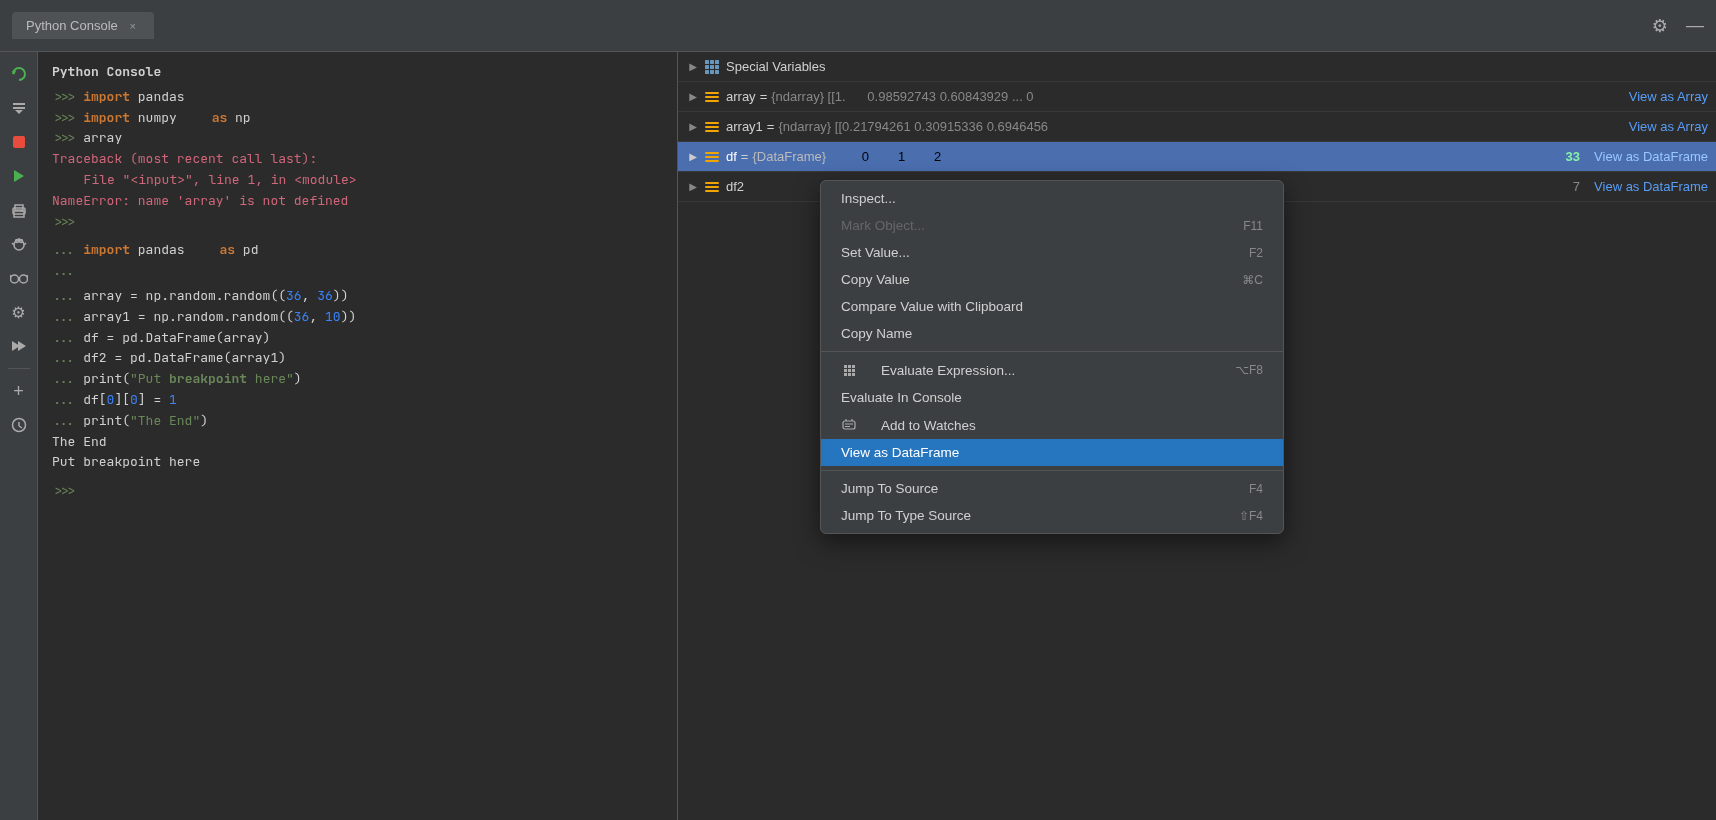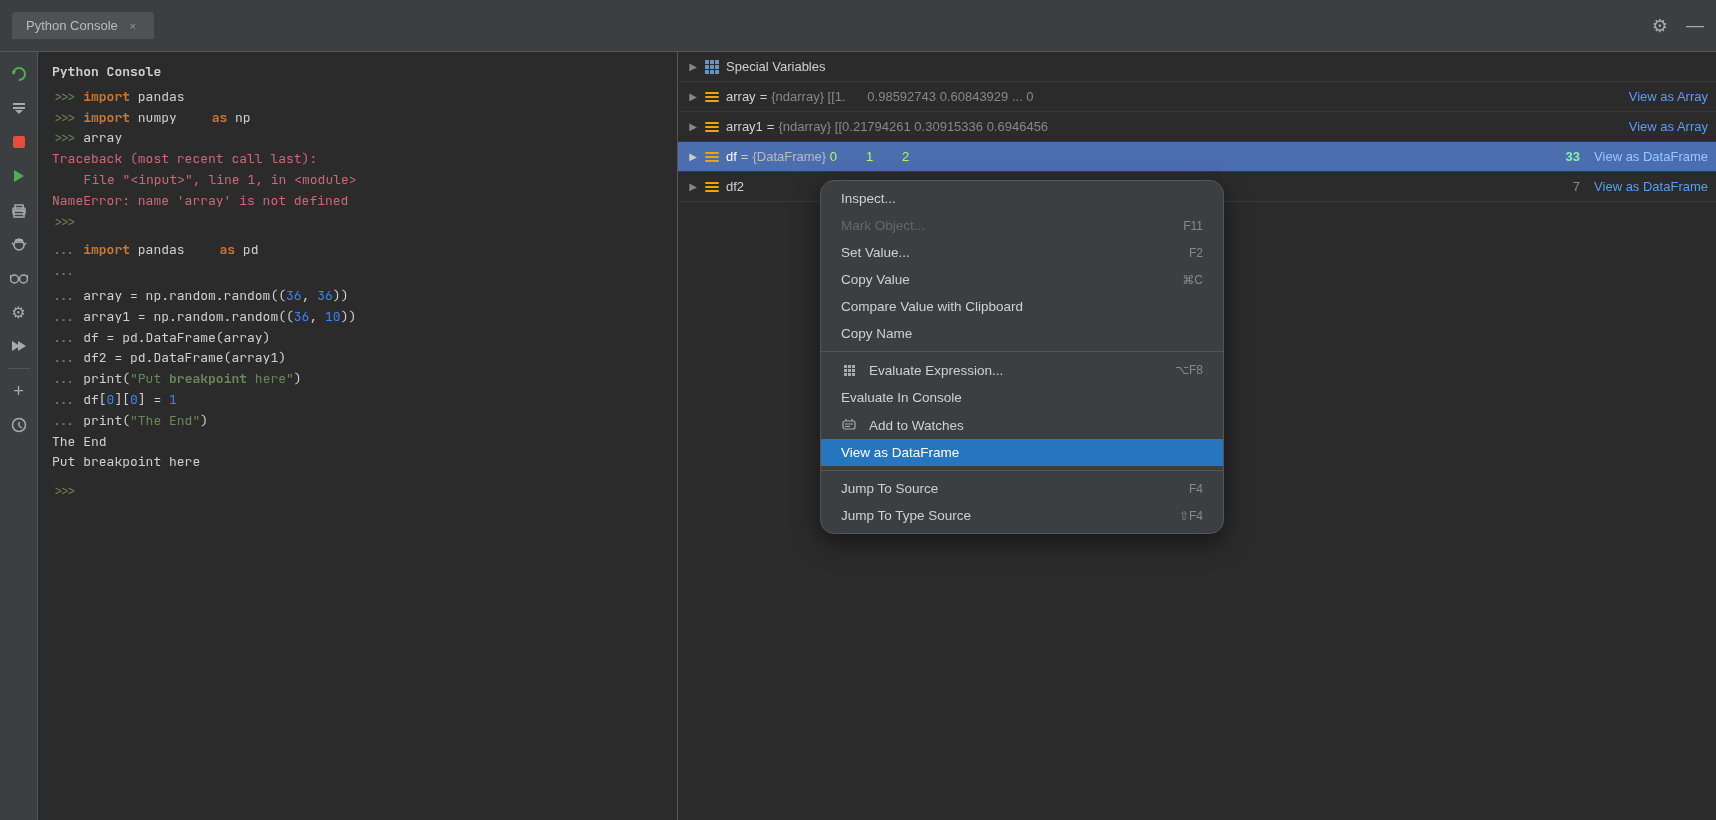--- a/index.html
+++ b/index.html
@@ -164,24 +164,24 @@
     .var-eq { color: #d0d0d0; margin: 0 4px; }
     .var-type { color: #888; }
     .var-value { color: #888; flex: 1; overflow: hidden; white-space: nowrap; text-overflow: ellipsis; }
     .view-link { color: #589df6; margin-left: 8px; white-space: nowrap; }
 
     
     .context-menu {
       position: absolute;
       left: 820px;
       top: 180px;
-      width: 404px;
+      width: 464px;
       background: #3c3f41;
       border: 1px solid #555;
-      border-radius: 14px;
+      border-radius: 6px;
       box-shadow: 0 8px 24px rgba(0,0,0,0.5);
       z-index: 100;
       padding: 4px 0;
       font-size: 13.5px;
     }
     .menu-item {
       display: flex;
       align-items: center;
       padding: 6px 20px;
       color: #d0d0d0;
@@ -196,21 +196,21 @@
     .menu-shortcut { color: #888; font-size: 12px; margin-left: 16px; }
     .menu-item.active .menu-shortcut { color: #ccc; }
     .menu-separator {
       height: 1px;
       background: #555;
       margin: 4px 0;
     }
     .menu-item-left {
       display: flex;
       align-items: center;
-      gap: 12px;
+      gap: 24px;
     }
     .menu-icon-small {
       width: 16px;
       height: 16px;
       display: flex;
       align-items: center;
       justify-content: center;
       font-size: 11px;
     }
   </style>
@@ -420,21 +420,21 @@
       <div class="var-icon">
         <div class="lines-icon">
           <div class="line-bar" style="width:14px;background:#f0a500;"></div>
           <div class="line-bar" style="width:14px;background:#f0a500;"></div>
           <div class="line-bar" style="width:14px;background:#f0a500;"></div>
         </div>
       </div>
       <span class="var-name" style="color:#fff;">df</span>
       <span class="var-eq" style="color:#ccc;">=</span>
       <span class="var-type" style="color:#bbb;">{DataFrame}</span>
-      <span class="var-value" style="color:#bef264;">&nbsp;0&nbsp;&nbsp;&nbsp;&nbsp;&nbsp;&nbsp;&nbsp;&nbsp;1&nbsp;&nbsp;&nbsp;&nbsp;&nbsp;&nbsp;&nbsp;&nbsp;2</span>
+      <span class="var-value" style="color:#000000;padding-left:32px;">&nbsp;0&nbsp;&nbsp;&nbsp;&nbsp;&nbsp;&nbsp;&nbsp;&nbsp;1&nbsp;&nbsp;&nbsp;&nbsp;&nbsp;&nbsp;&nbsp;&nbsp;2</span>
       <span style="color:#86efac;margin-left:auto;margin-right:6px;font-weight:bold;">33</span>
       <span class="view-link" style="color:#98c8ff;">View as DataFrame</span>
     </div>
 
     <div class="var-row">
       <div class="triangle">▶</div>
       <div class="var-icon">
         <div class="lines-icon">
           <div class="line-bar" style="width:14px;background:#f0a500;"></div>
           <div class="line-bar" style="width:14px;background:#f0a500;"></div>

